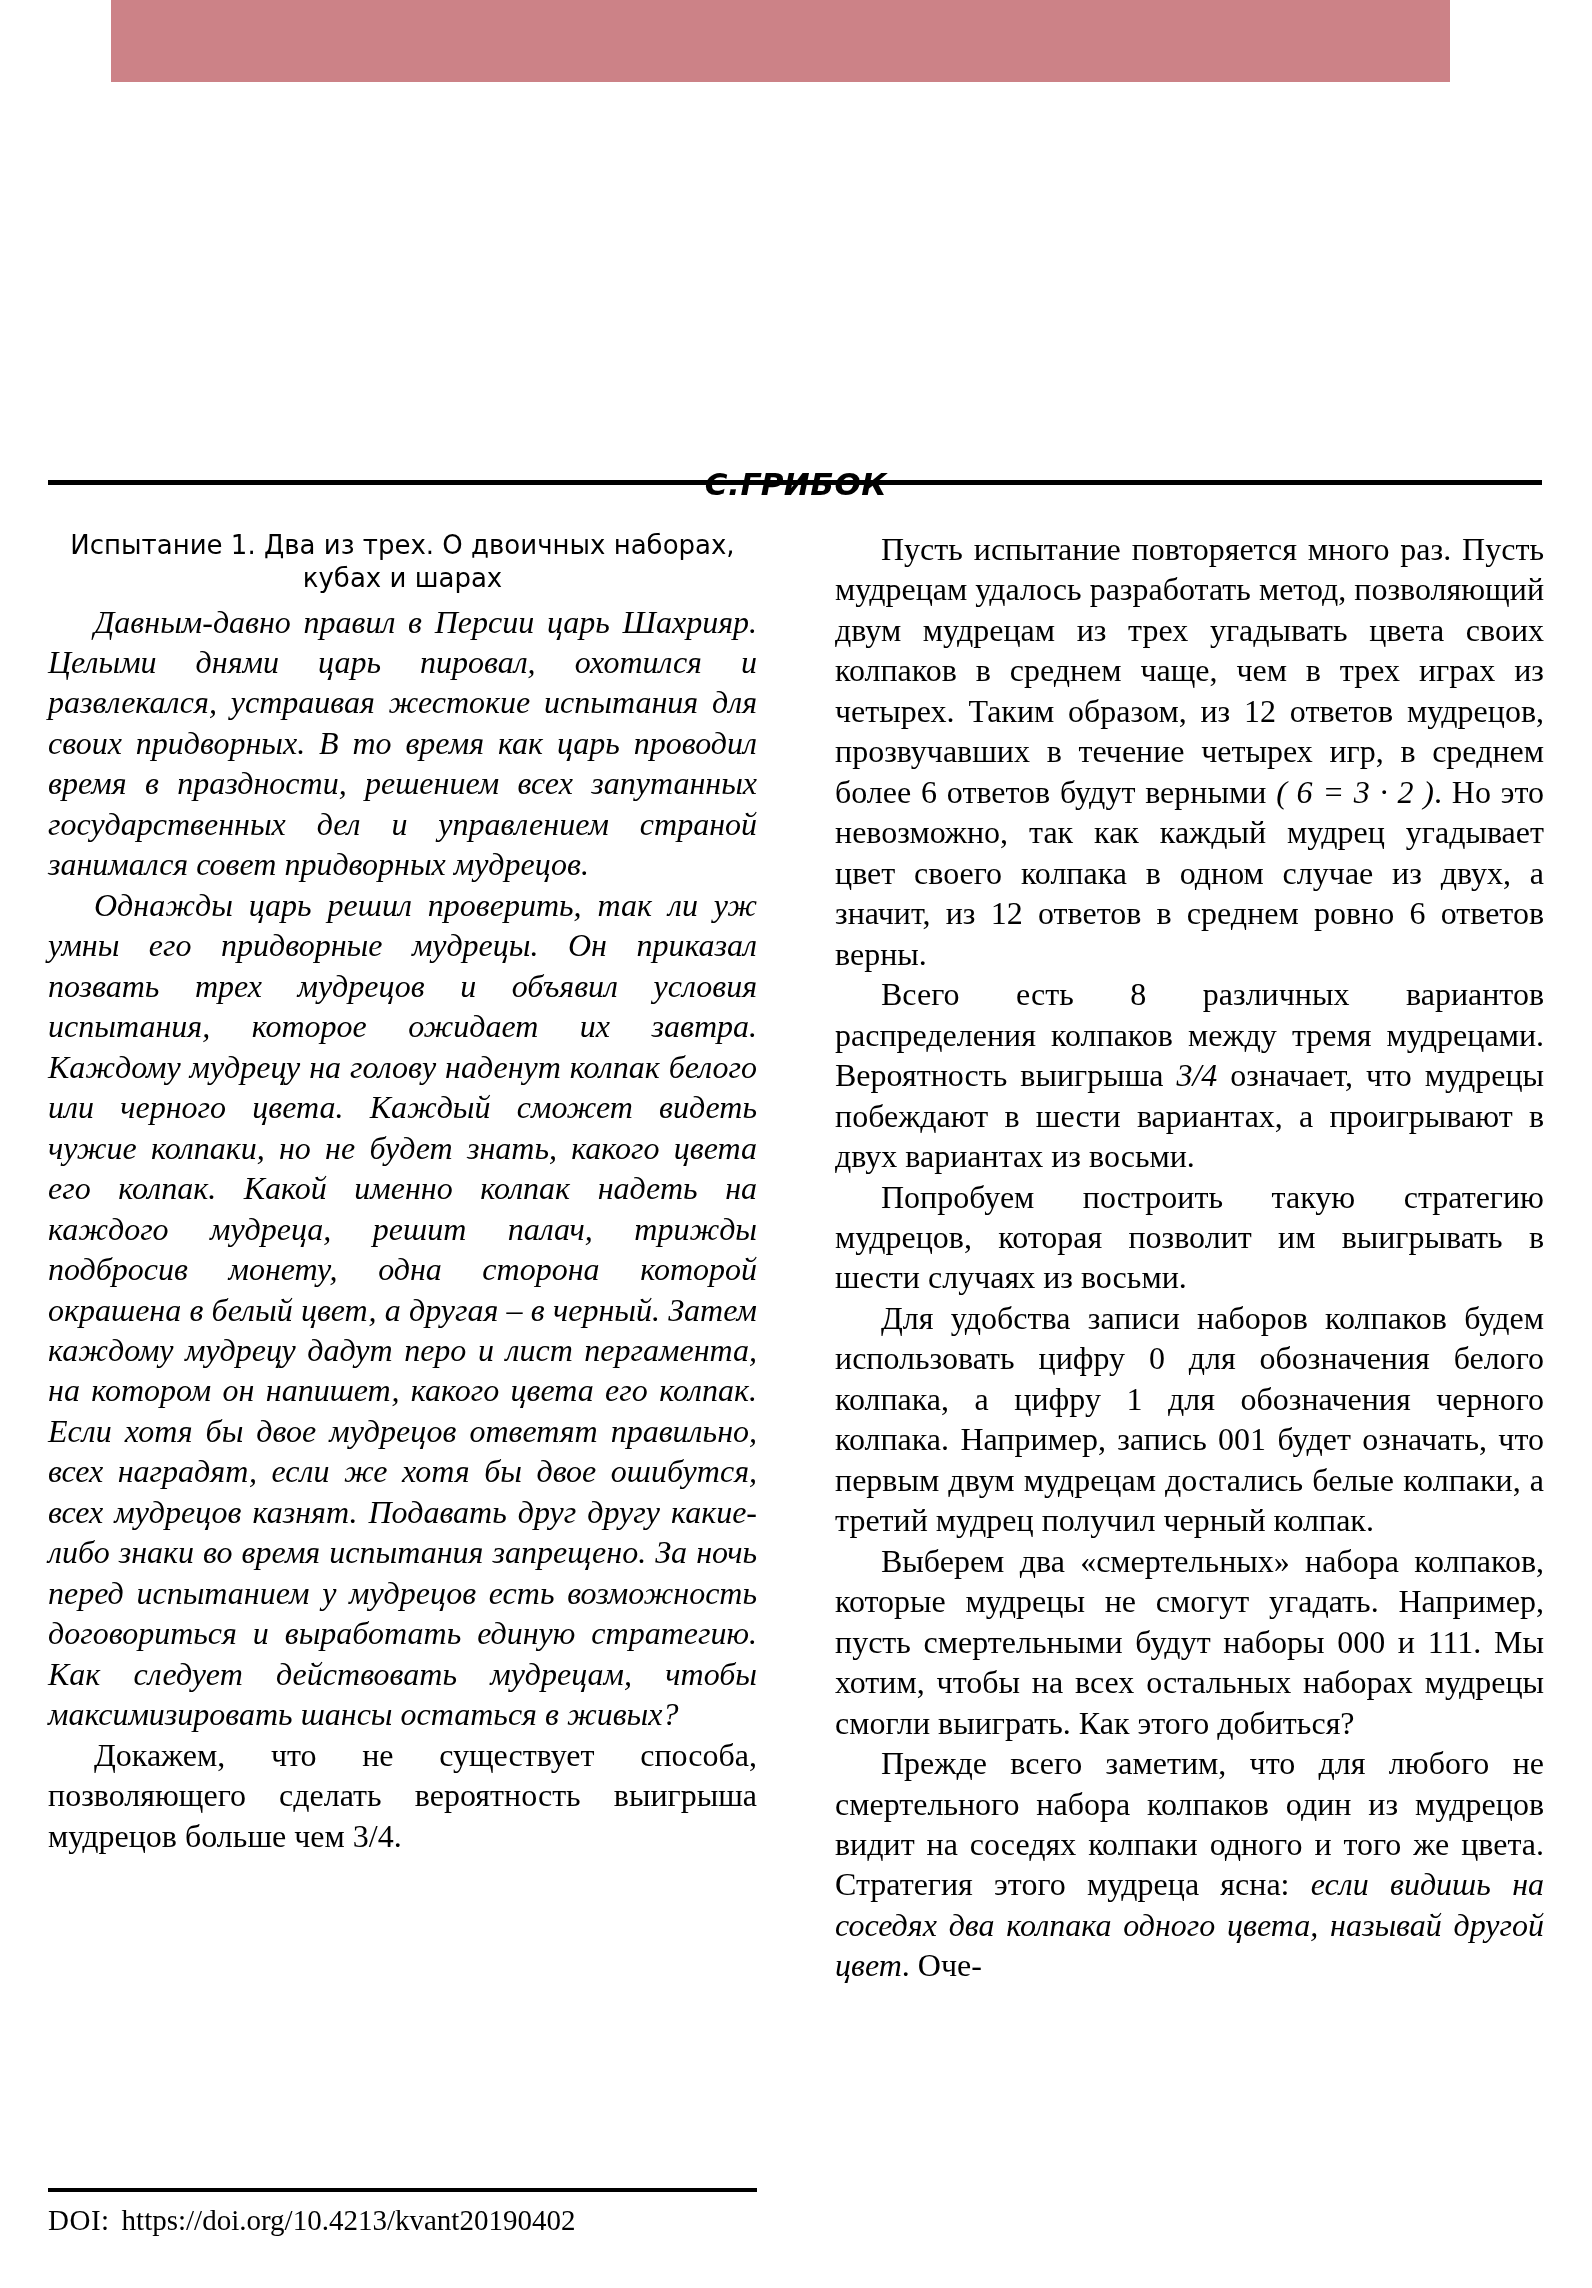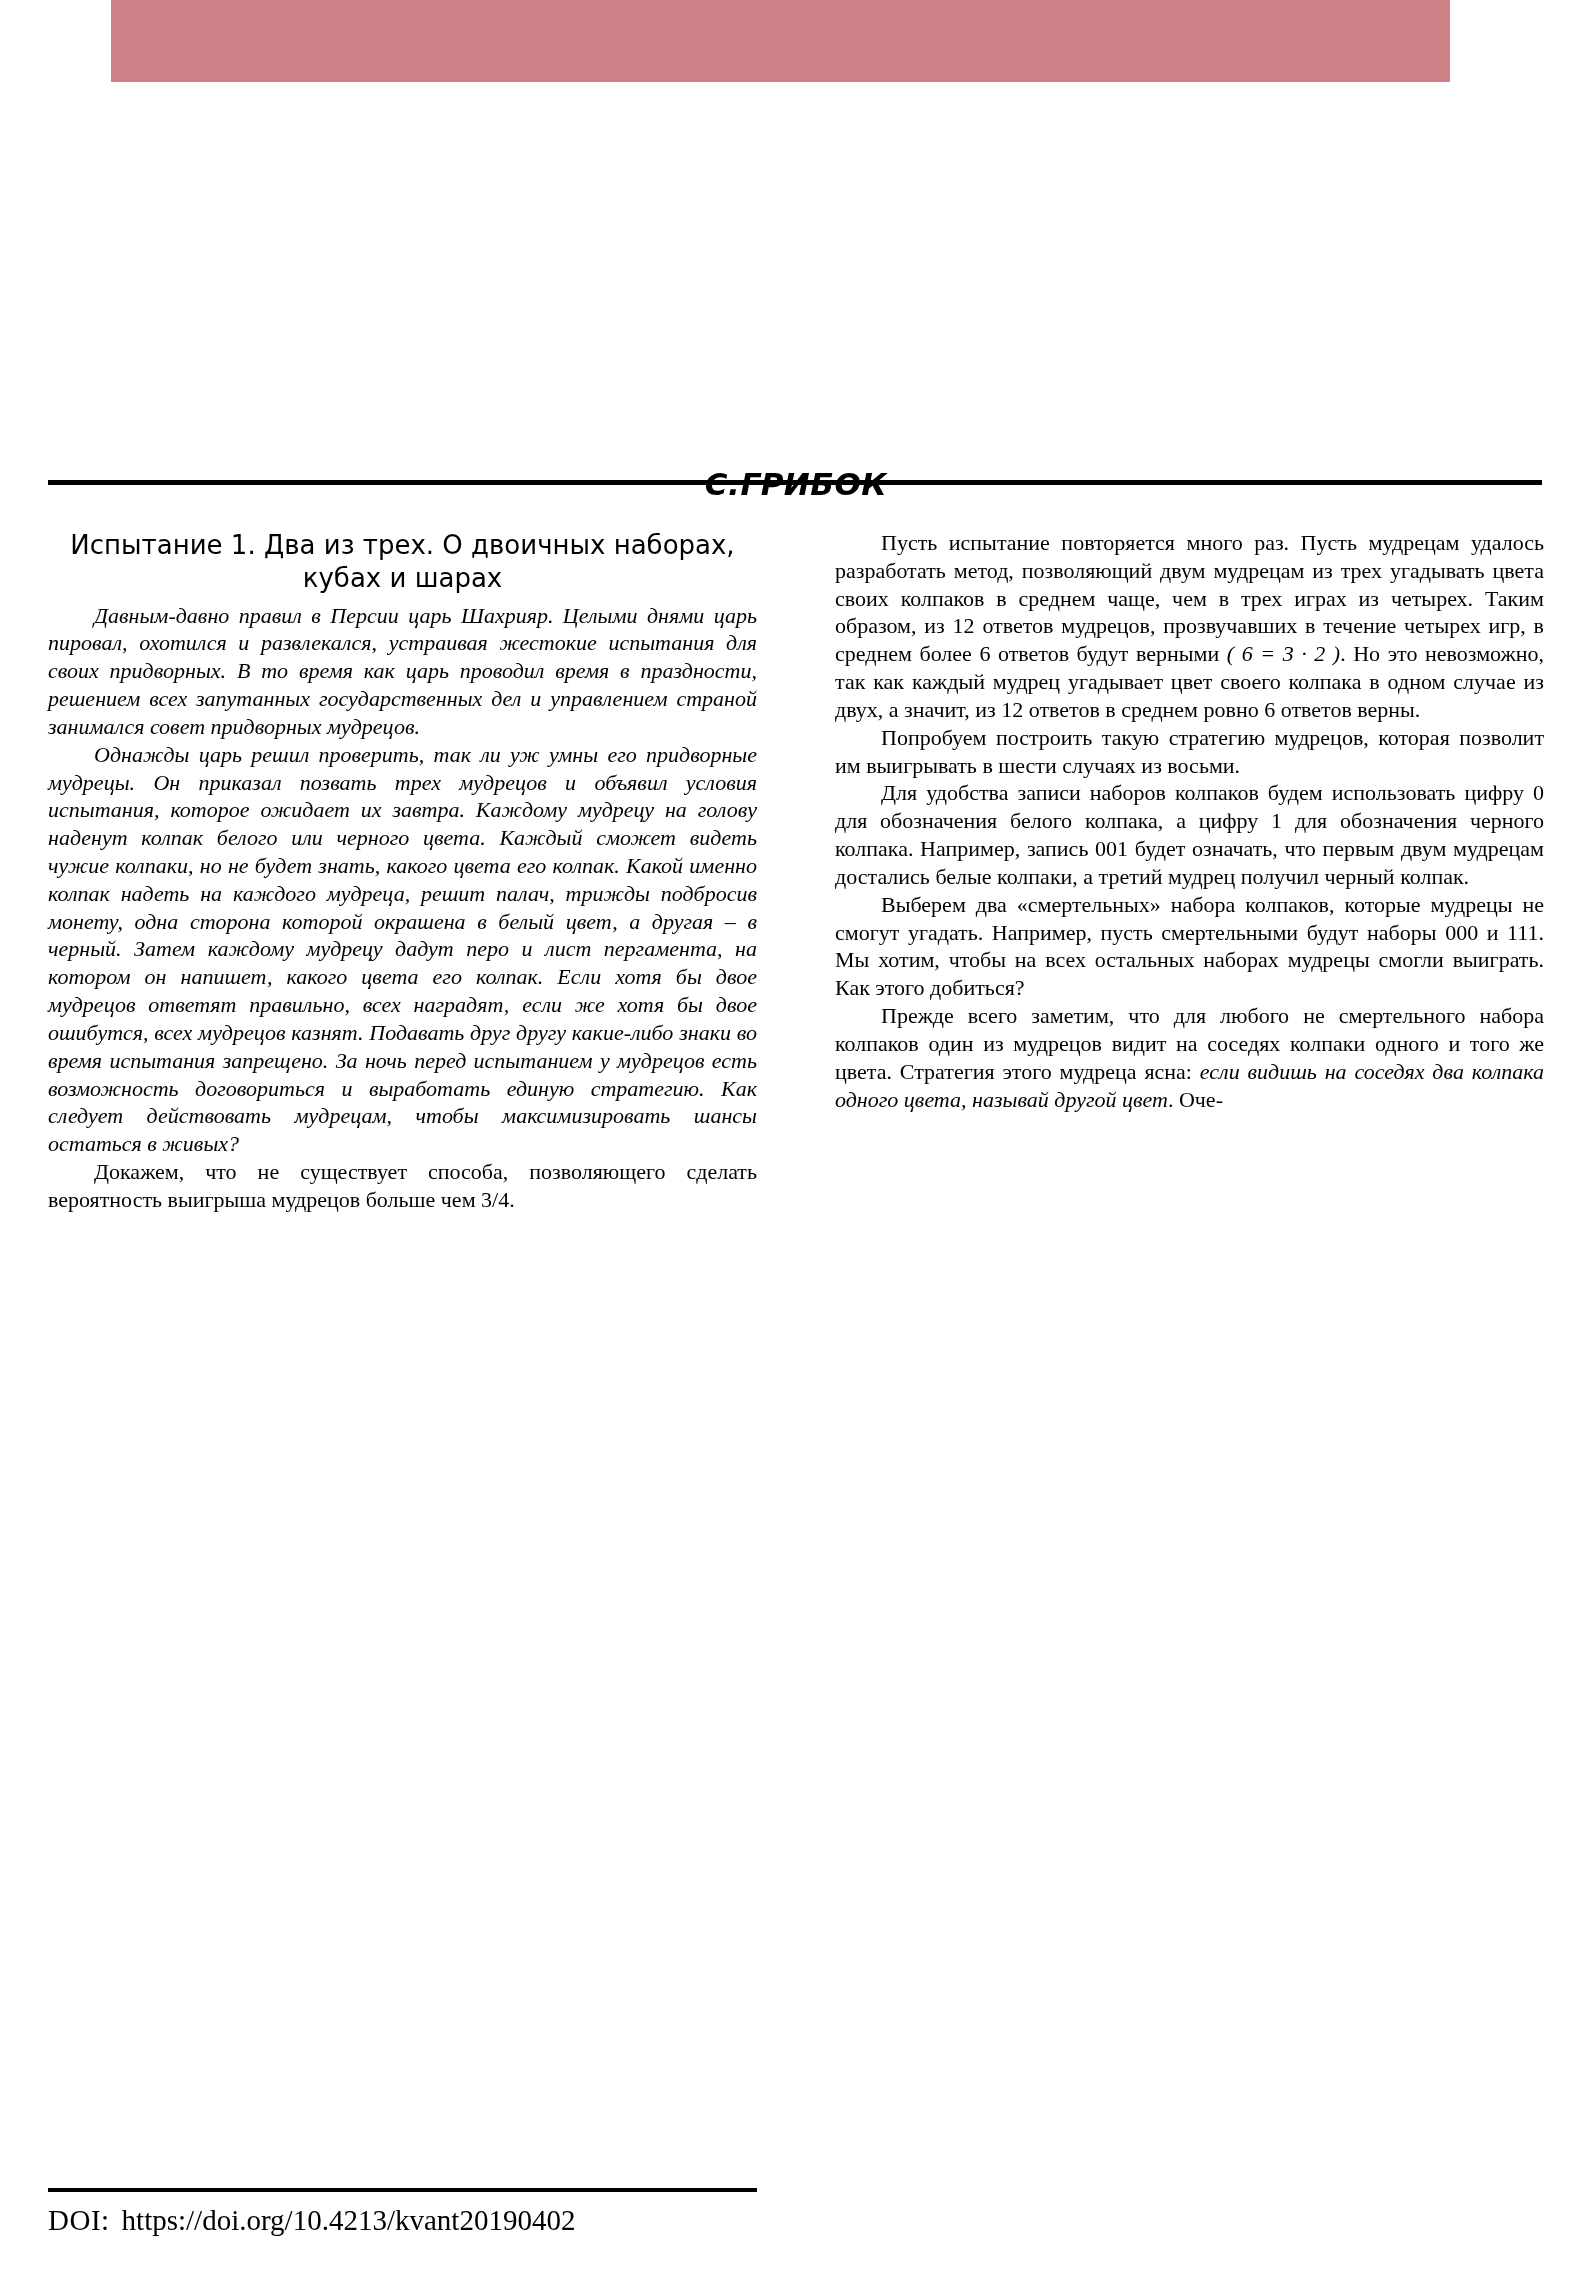--- a/index.html
+++ b/index.html
@@ -96,21 +96,21 @@
     font-weight: normal;
     font-size: 26px;
     line-height: 1.28;
     text-align: center;
     margin: 0 0 6px 0;
     padding: 0 16px;
   }
 
   p.body {
     margin: 0;
-    font-size: 22px;
+    font-size: 32px;
     line-height: 1.265;
     text-align: justify;
     text-justify: inter-word;
     text-indent: 46px;
     hyphens: manual;
   }
   p.body.italic {
     font-style: italic;
   }
   p.body + p.body {
@@ -169,20 +169,21 @@
 
     <div class="col">
       <h2 class="section-head">Испытание 1. Два из трех. О двоичных наборах, кубах и шарах</h2>
       <p class="body italic">Давным-давно правил в Персии царь Шахрияр. Целыми днями царь пировал, охотился и развлекался, устраивая жестокие испытания для своих придворных. В то время как царь проводил время в праздности, решением всех запутанных государственных дел и управлением страной занимался совет придворных мудрецов.</p>
       <p class="body italic">Однажды царь решил проверить, так ли уж умны его придворные мудрецы. Он приказал позвать трех мудрецов и объявил условия испытания, которое ожидает их завтра. Каждому мудрецу на голову наденут колпак белого или черного цвета. Каждый сможет видеть чужие колпаки, но не будет знать, какого цвета его колпак. Какой именно колпак надеть на каждого мудреца, решит палач, трижды подбросив монету, одна сторона которой окрашена в белый цвет, а другая – в черный. Затем каждому мудрецу дадут перо и лист пергамента, на котором он напишет, какого цвета его колпак. Если хотя бы двое мудрецов ответят правильно, всех наградят, если же хотя бы двое ошибутся, всех мудрецов казнят. Подавать друг другу какие-либо знаки во время испытания запрещено. За ночь перед испытанием у мудрецов есть возможность договориться и выработать единую стратегию. Как следует действовать мудрецам, чтобы максимизировать шансы остаться в живых?</p>
       <p class="body"><span>Докажем, что не существует способа, позволяющего сделать вероятность выигрыша мудрецов больше чем </span><span class="frac">3/4</span><span>.</span></p>
     </div>
 
     <div class="col">
       <p class="body"><span>Пусть испытание повторяется много раз. Пусть мудрецам удалось разработать метод, позволяющий двум мудрецам из трех угадывать цвета своих колпаков в среднем чаще, чем в трех играх из четырех. Таким образом, из 12 ответов мудрецов, прозвучавших в течение четырех игр, в среднем более 6 ответов будут верными </span><span class="math">( 6 = 3 · 2 )</span><span>. Но это невозможно, так как каждый мудрец угадывает цвет своего колпака в одном случае из двух, а значит, из 12 ответов в среднем ровно 6 ответов верны.</span></p>
+      <p class="body"><span>Всего есть 8 различных вариантов распределения колпаков между тремя мудрецами. Вероятность выигрыша </span><span class="math">3/4</span><span> означает, что мудрецы побеждают в шести вариантах, а проигрывают в двух вариантах из восьми.</span></p>
       <p class="body">Попробуем построить такую стратегию мудрецов, которая позволит им выигрывать в шести случаях из восьми.</p>
       <p class="body">Для удобства записи наборов колпаков будем использовать цифру 0 для обозначения белого колпака, а цифру 1 для обозначения черного колпака. Например, запись 001 будет означать, что первым двум мудрецам достались белые колпаки, а третий мудрец получил черный колпак.</p>
       <p class="body">Выберем два «смертельных» набора колпаков, которые мудрецы не смогут угадать. Например, пусть смертельными будут наборы 000 и 111. Мы хотим, чтобы на всех остальных наборах мудрецы смогли выиграть. Как этого добиться?</p>
       <p class="body"><span>Прежде всего заметим, что для любого не смертельного набора колпаков один из мудрецов видит на соседях колпаки одного и того же цвета. Стратегия этого мудреца ясна: </span><em class="emph">если видишь на соседях два колпака одного цвета, называй другой цвет</em><span>. Оче-</span></p>
     </div>
 
   </div>
 
   <div class="rule-doi"></div>
   <div class="doi"><span class="doi-label">DOI:</span><span class="doi-url">https://doi.org/10.4213/kvant20190402</span></div>

